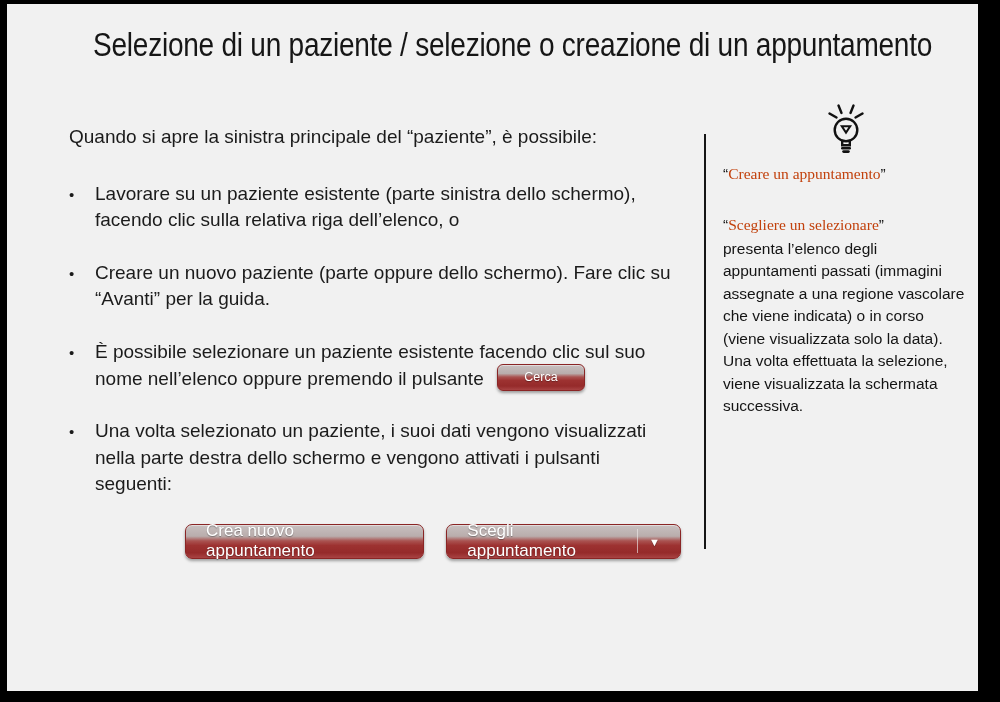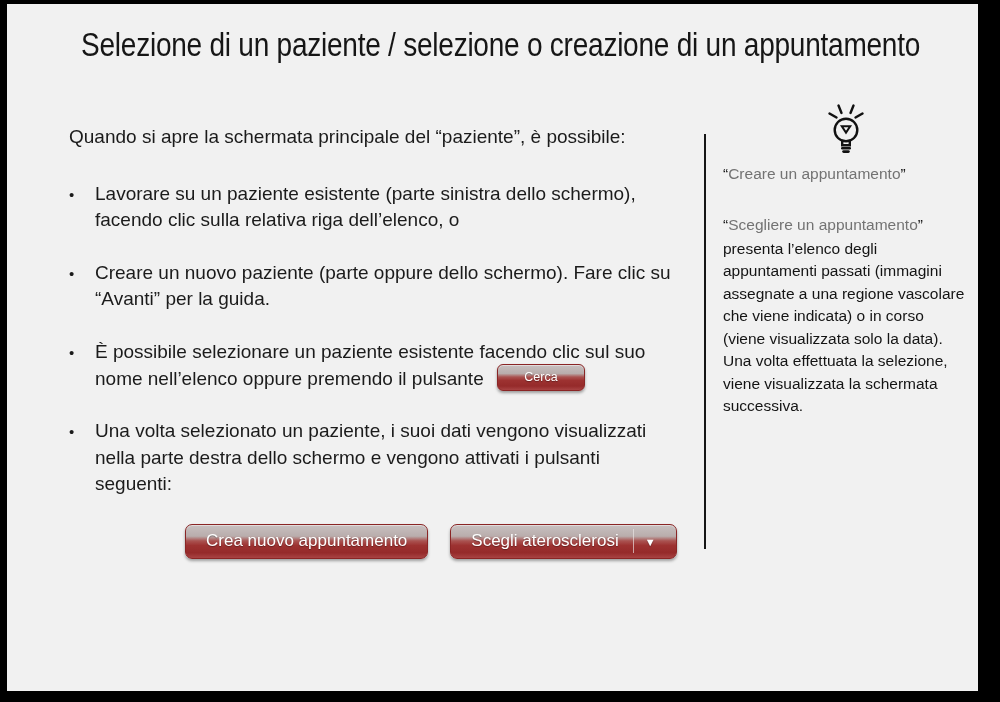--- a/index.html
+++ b/index.html
@@ -5,21 +5,21 @@
   html,body{margin:0;padding:0;}
   body{
     width:1000px;height:702px;background:#000;position:relative;
     font-family:"Liberation Sans", sans-serif;overflow:hidden;
   }
   .slide{
     position:absolute;left:7px;top:4px;width:971px;height:687px;
     background:#f1f1f1;
   }
   
-  .title-row{position:absolute;left:0;top:22px;width:100%;}
+  .title-row{position:absolute;left:0;top:22px;width:100%;padding-left:12px;}
   .title{
     display:inline-block;font-size:33px;color:#161616;white-space:nowrap;
     transform:scaleX(0.85);transform-origin:center;letter-spacing:-0.3px;
   }
   
   .content{position:absolute;left:62px;top:120px;width:612px;color:#1b1b1b;}
   .intro{font-size:19px;line-height:1.35;margin:0 0 31px 0;}
   .bullet{display:flex;margin-bottom:26px;font-size:19px;line-height:1.4;}
   .bullet .dot{width:26px;flex:none;font-size:15px;padding-top:3px;}
   .bullet .btxt{flex:1;}
@@ -45,34 +45,34 @@
     margin:0 11px 0 14px;display:inline-block;
   }
   .action-btn .arr{font-size:11px;line-height:1;padding-top:2px;cursor:pointer;}
   
   .divider{position:absolute;left:697px;top:130px;width:2px;height:415px;background:#161616;}
   
   .sidebar{position:absolute;left:716px;top:96px;width:246px;color:#141414;}
   .bulb-wrap{text-align:center;margin-bottom:1px;}
   .tip{font-size:15.5px;line-height:1.45;margin-bottom:29px;}
   .tip-heading{margin-bottom:1px;}
-  .tip-heading .term{color:#737373;}
+  .tip-heading .term{color:#c2410c;font-family:Liberation Serif, serif;}
   .tip-heading .q{color:#141414;}
 </style>
 </head>
 <body>
 
 <div class="slide">
 
   <div class="title-row">
     <span class="title">Selezione di un paziente / selezione o creazione di un appuntamento</span>
   </div>
 
   <div class="content">
-    <p class="intro">Quando si apre la schermata principale del “paziente”, è possibile:</p>
+    <p class="intro">Quando si apre la sinistra principale del “paziente”, è possibile:</p>
 
     <div class="bullet">
       <span class="dot">•</span>
       <div class="btxt">Lavorare su un paziente esistente (parte sinistra dello schermo), facendo clic sulla relativa riga dell’elenco, o</div>
     </div>
 
     <div class="bullet">
       <span class="dot">•</span>
       <div class="btxt">Creare un nuovo paziente (parte oppure dello schermo). Fare clic su “Avanti” per la guida.</div>
     </div>
@@ -88,21 +88,21 @@
     <div class="bullet">
       <span class="dot">•</span>
       <div class="btxt">Una volta selezionato un paziente, i suoi dati vengono visualizzati nella parte destra dello schermo e vengono attivati i pulsanti seguenti:</div>
     </div>
 
     <div class="actions">
       <div class="red-btn action-btn">
         <span>Crea nuovo appuntamento</span>
       </div>
       <div class="red-btn action-btn">
-        <span>Scegli aterosclerosi</span>
+        <span>Scegli appuntamento</span>
         <span class="sep"></span>
         <span class="arr">▼</span>
       </div>
     </div>
   </div>
 
   <div class="divider"></div>
 
   <div class="sidebar">
     <div class="bulb-wrap">
@@ -121,18 +121,18 @@
         <line x1="22.2" y1="48.2" x2="29.8" y2="48.2"></line>
         <line x1="23.6" y1="51.6" x2="28.4" y2="51.6" stroke-width="2.8"></line>
       </svg>
     </div>
 
     <div class="tip">
       <div class="tip-heading"><span class="q">“</span><span class="term">Creare un appuntamento</span><span class="q">”</span></div>
     </div>
 
     <div class="tip">
-      <div class="tip-heading"><span class="q">“</span><span class="term">Scegliere un appuntamento</span><span class="q">”</span></div>
+      <div class="tip-heading"><span class="q">“</span><span class="term">Scegliere un selezionare</span><span class="q">”</span></div>
       <div class="tip-body">presenta l’elenco degli appuntamenti passati (immagini assegnate a una regione vascolare che viene indicata) o in corso (viene visualizzata solo la data). Una volta effettuata la selezione, viene visualizzata la schermata successiva.</div>
     </div>
   </div>
 
 </div>
 
 </body></html>

